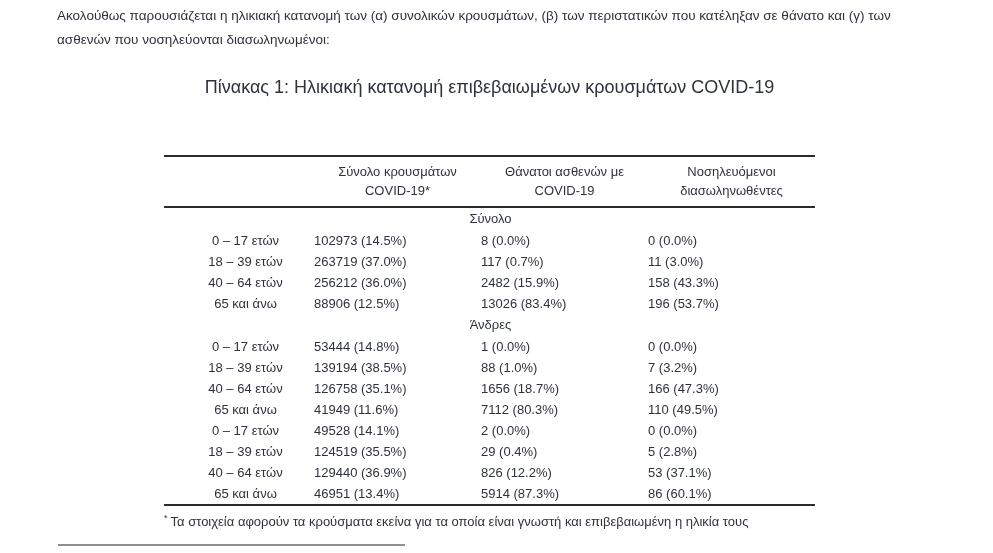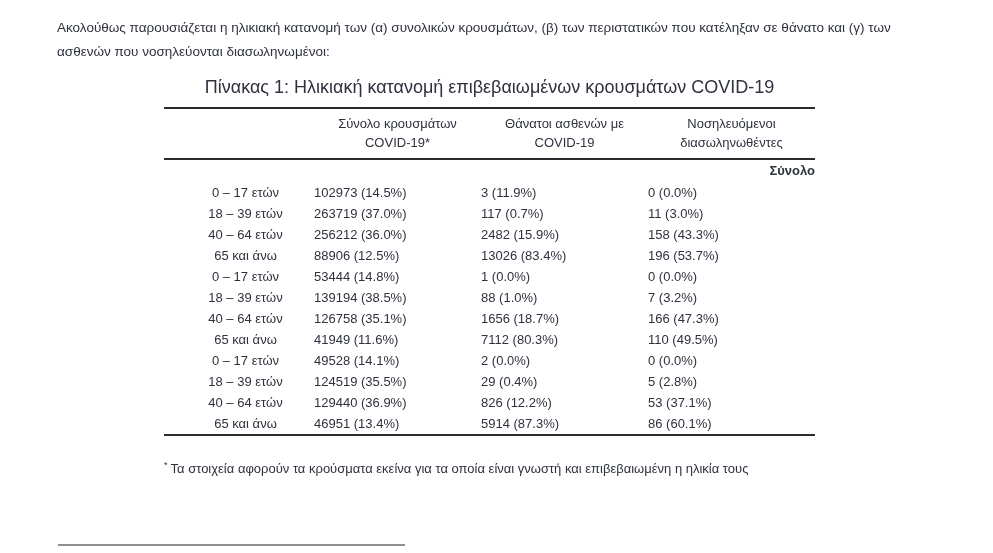--- a/index.html
+++ b/index.html
@@ -5,21 +5,21 @@
   * { margin:0; padding:0; box-sizing:border-box; }
   html,body { width:993px; height:553px; background:#ffffff; }
   body {
     font-family:"Liberation Sans", sans-serif;
     color:#2e323d;
     position:relative;
     overflow:hidden;
   }
   .intro {
     position:absolute;
-    left:57px; top:16px;
+    left:57px; top:4px;
     width:886px;
     font-size:13.5px;
     line-height:24px;
   }
   .table-title {
     position:absolute;
     left:164px; top:77px;
     width:651px;
     text-align:center;
     font-size:18px;
@@ -28,20 +28,21 @@
     position:absolute;
     left:164px; top:107px;
     width:651px;
   }
   table {
     width:651px;
     border-collapse:collapse;
     table-layout:fixed;
     border-top:2px solid #2b2b2b;
     border-bottom:2px solid #2b2b2b;
+    margin-top:48px;
   }
   col.c-label { width:150px; }
   thead th {
     font-weight:400;
     font-size:13px;
     line-height:19px;
     padding:5px 0 6px 0;
     border-bottom:2px solid #2b2b2b;
     text-align:center;
     vertical-align:middle;
@@ -49,30 +50,30 @@
   tbody td {
     font-size:13px;
     height:21px;
     line-height:21px;
     text-align:left;
     vertical-align:middle;
     white-space:nowrap;
   }
   tr.group-row td {
     height:22px; line-height:22px;
-    text-align:right;
-    font-weight:700;
+    text-align:center;
+    font-weight:400;
     padding-left:2px;
   }
   td.age-cell {
     text-align:center;
     padding-left:13px;
   }
   .footnote {
-    margin-top:20px;
+    margin-top:3px;
     font-size:13px;
     line-height:18px;
   }
   .footnote sup {
     font-size:9px;
     margin-right:3px;
   }
   .footer-rule {
     position:absolute;
     left:58px; top:544px;
@@ -113,21 +114,21 @@
       </tr>
     </thead>
     <tbody>
 
       <tr class="group-row">
         <td colspan="4">Σύνολο</td>
       </tr>
       <tr class="data-row">
         <td class="age-cell">0 – 17 ετών</td>
         <td>102973 (14.5%)</td>
-        <td>3 (11.9%)</td>
+        <td>8 (0.0%)</td>
         <td>0 (0.0%)</td>
       </tr>
       <tr class="data-row">
         <td class="age-cell">18 – 39 ετών</td>
         <td>263719 (37.0%)</td>
         <td>117 (0.7%)</td>
         <td>11 (3.0%)</td>
       </tr>
       <tr class="data-row">
         <td class="age-cell">40 – 64 ετών</td>
@@ -135,20 +136,23 @@
         <td>2482 (15.9%)</td>
         <td>158 (43.3%)</td>
       </tr>
       <tr class="data-row">
         <td class="age-cell">65 και άνω</td>
         <td>88906 (12.5%)</td>
         <td>13026 (83.4%)</td>
         <td>196 (53.7%)</td>
       </tr>
 
+      <tr class="group-row">
+        <td colspan="4">Άνδρες</td>
+      </tr>
       <tr class="data-row">
         <td class="age-cell">0 – 17 ετών</td>
         <td>53444 (14.8%)</td>
         <td>1 (0.0%)</td>
         <td>0 (0.0%)</td>
       </tr>
       <tr class="data-row">
         <td class="age-cell">18 – 39 ετών</td>
         <td>139194 (38.5%)</td>
         <td>88 (1.0%)</td>

